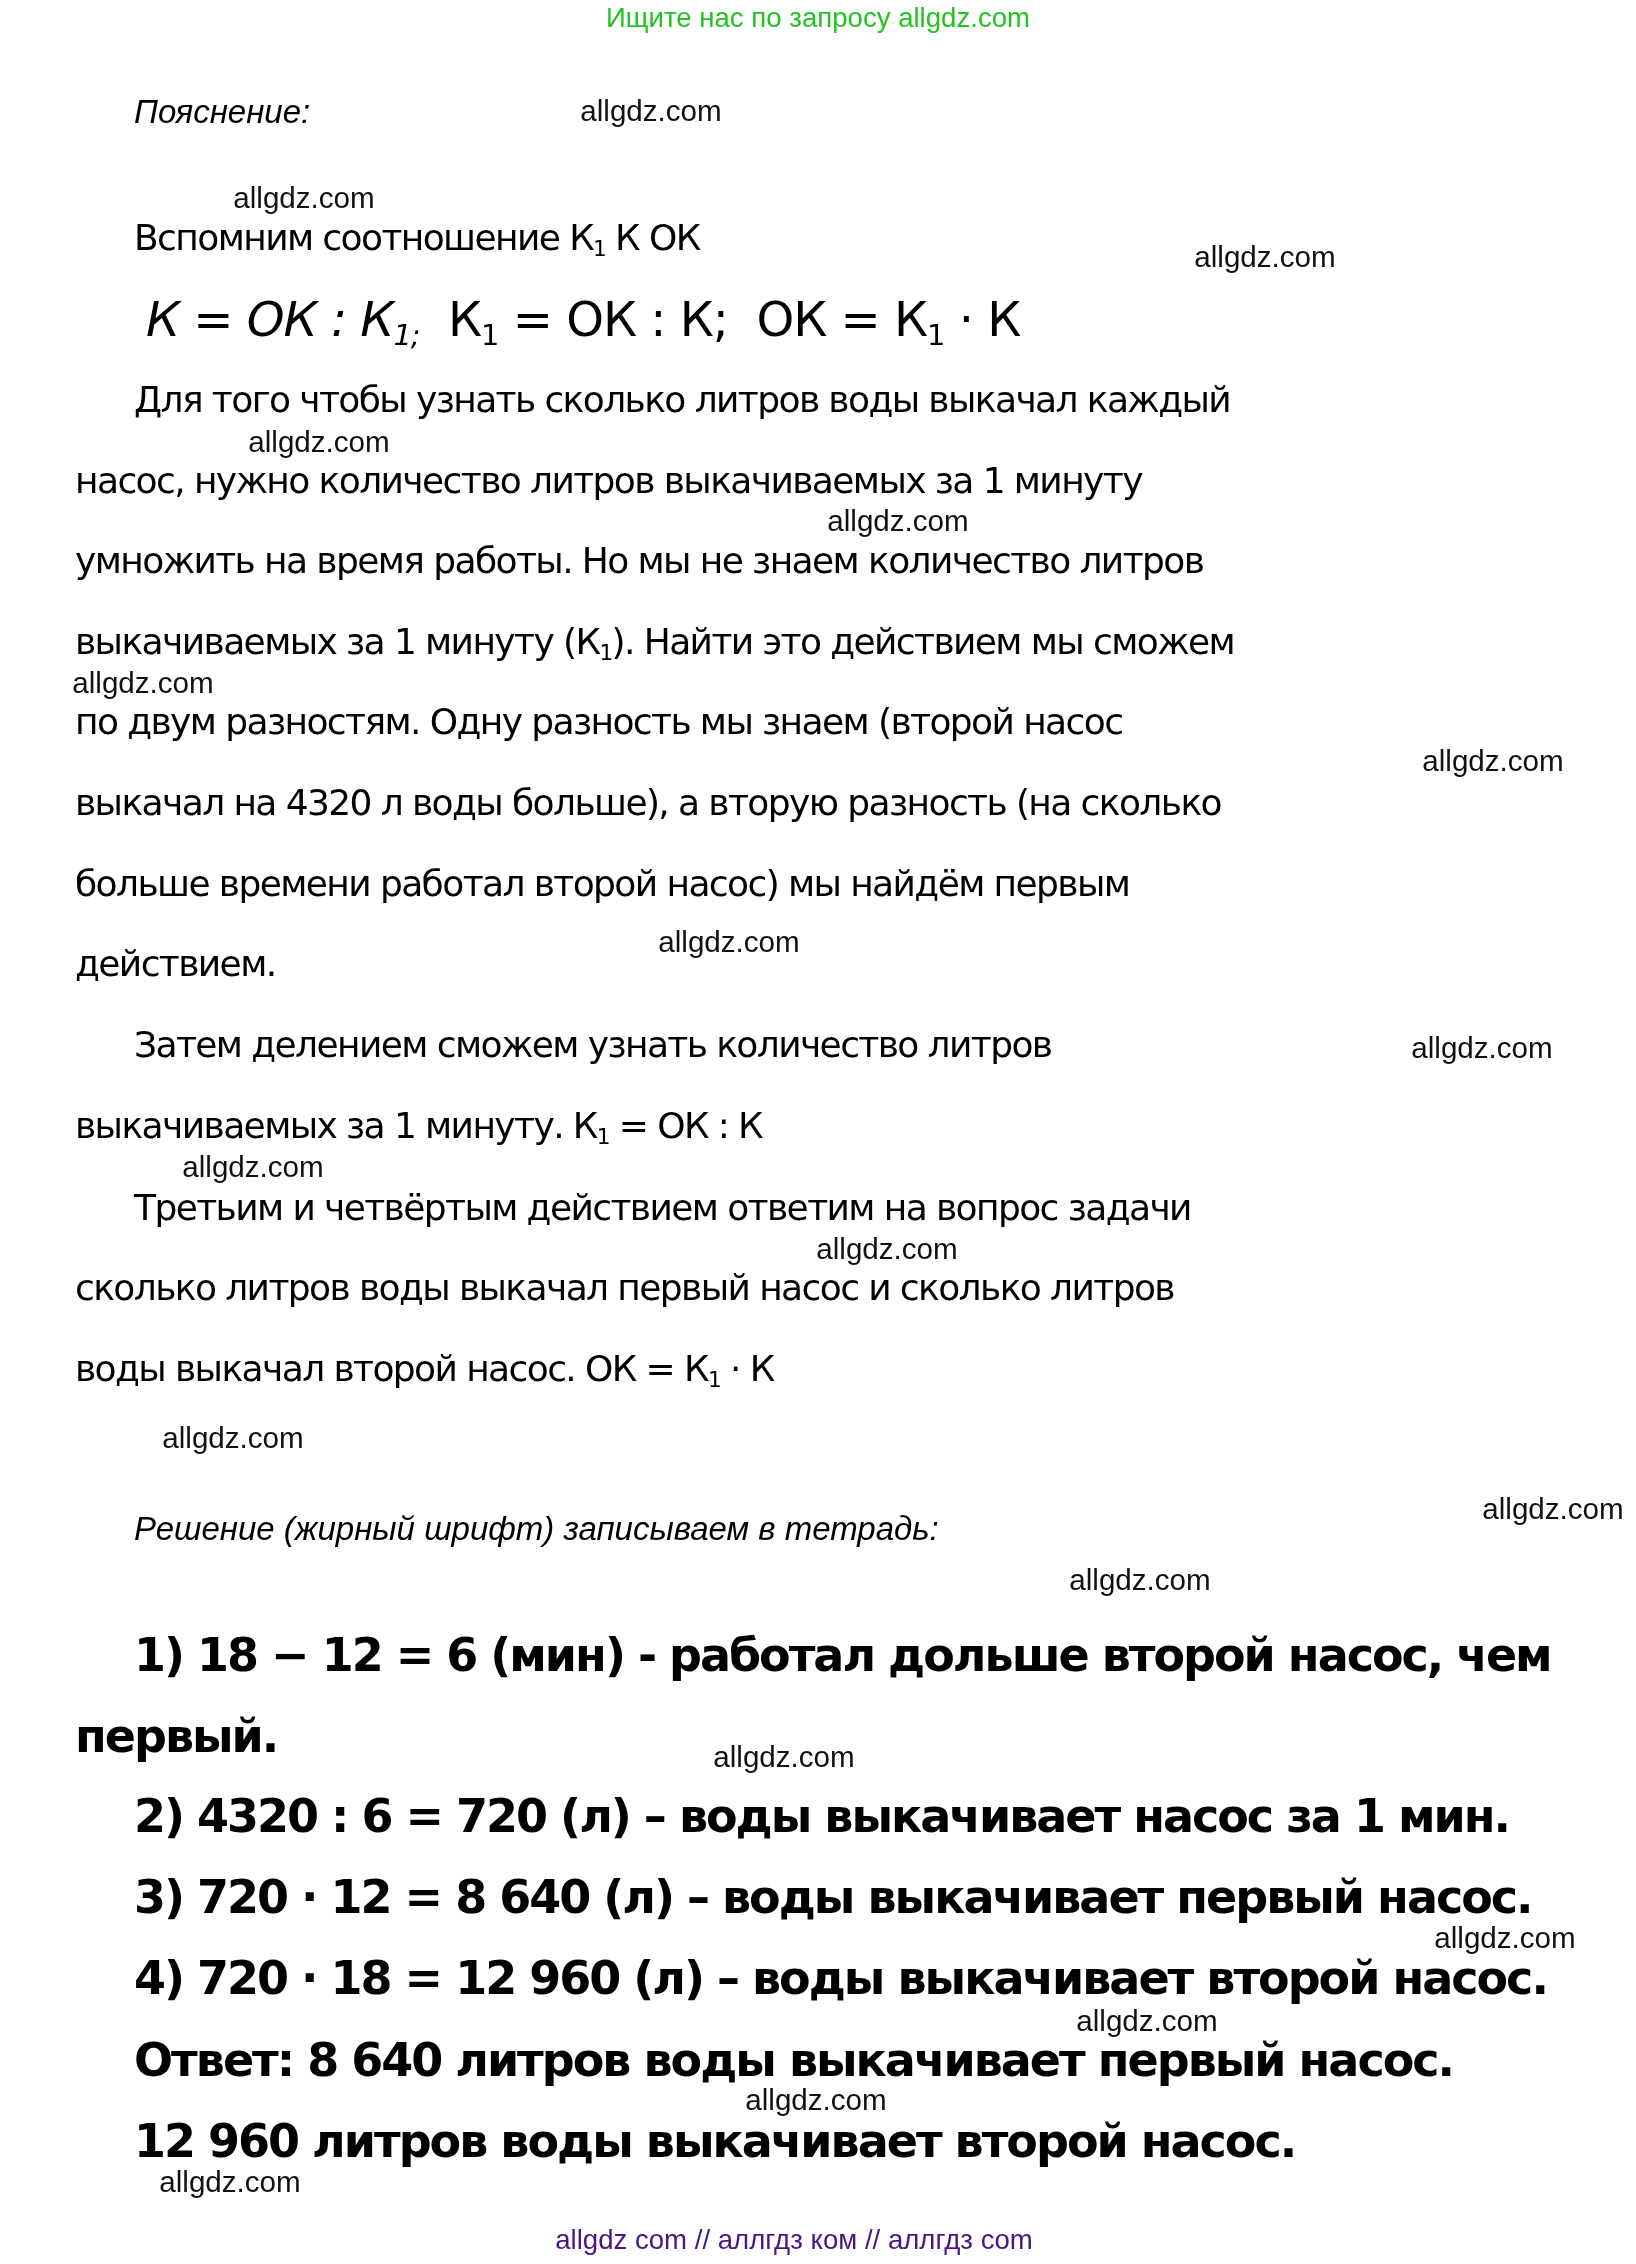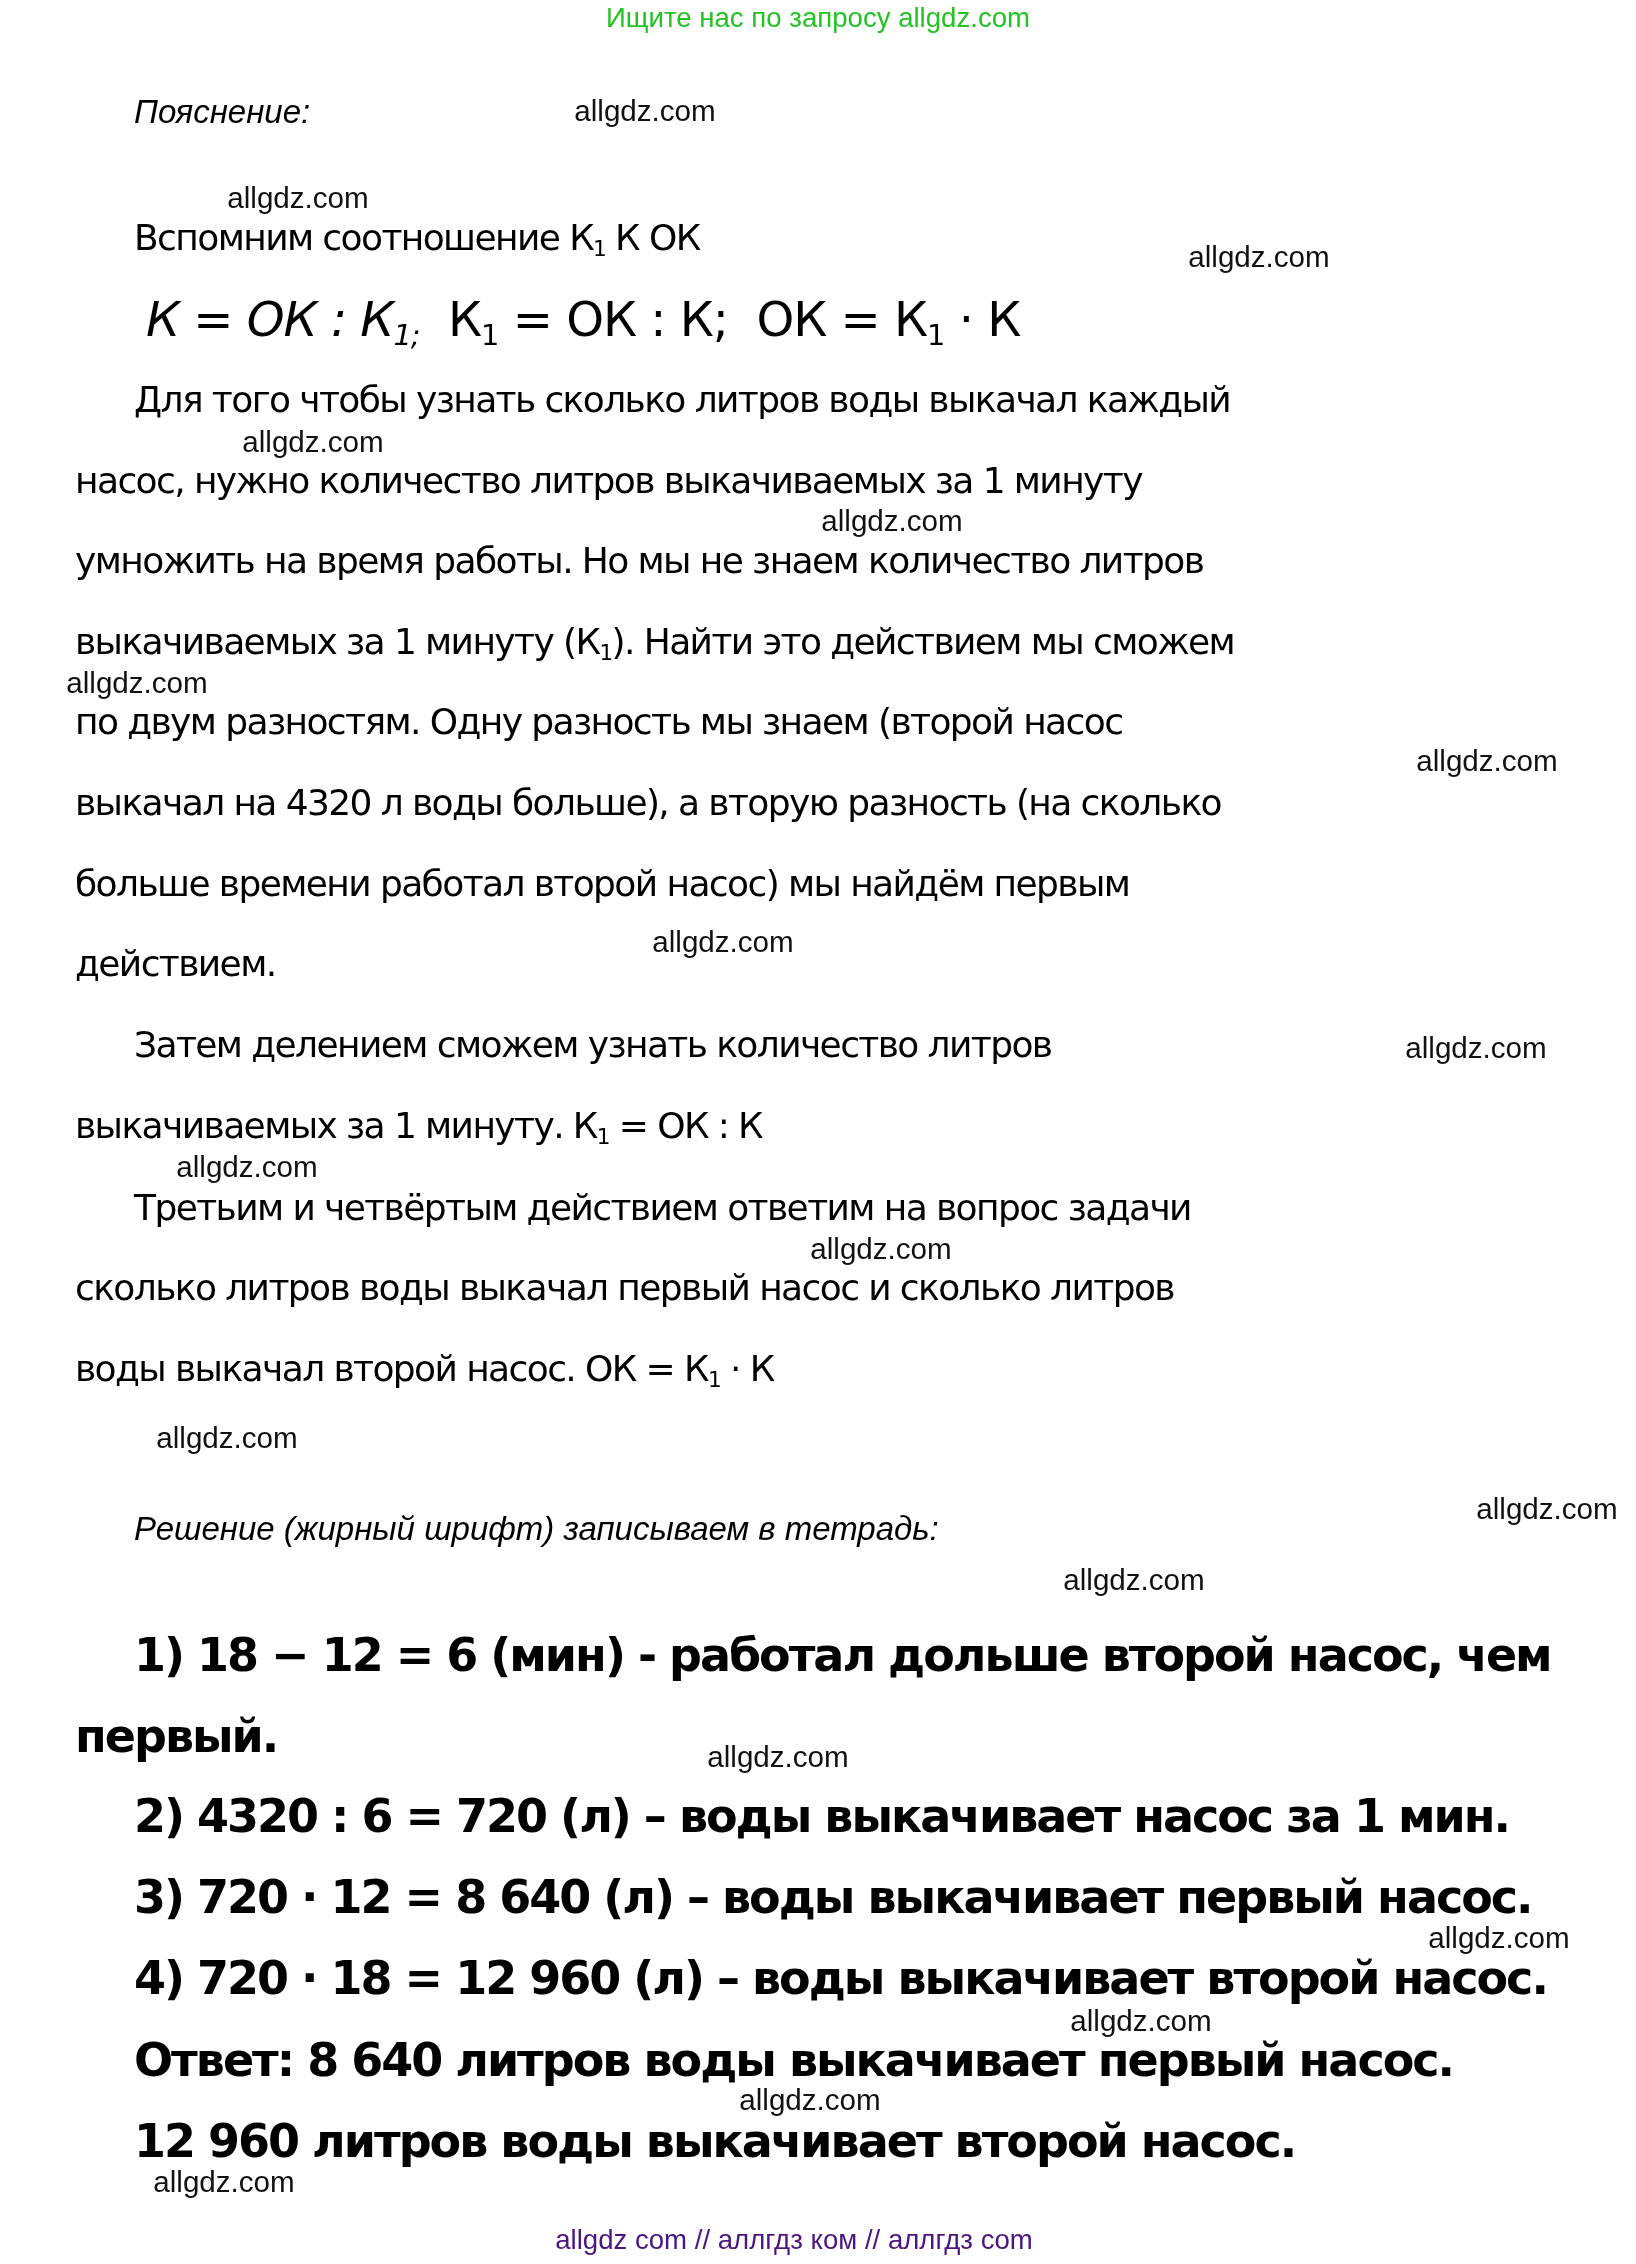--- a/index.html
+++ b/index.html
@@ -28,21 +28,21 @@
   .formula-line .it { font-style: italic; }
   .bold-line {
     font-family: "DejaVu Sans", "Liberation Sans", sans-serif;
     font-size: 46px; font-weight: bold; letter-spacing: -2px; transform: translateY(-50%); text-align: right;
   }
   sub { font-size: 0.6em; vertical-align: -0.3em; line-height: 0; }
   .wm {
     font-family: "Liberation Sans", sans-serif;
     font-size: 29.6px; color: #111; transform: translate(-50%, -50%);
   }
-  #watermarks { position: absolute; left: 0; top: 0; width: 1344px; height: 2265px; pointer-events: none; }
+  #watermarks { position: absolute; left: 6px; top: 0; width: 1344px; height: 2265px; pointer-events: none; }
 </style>
 </head>
 <body>
 
 <div class="abs header-banner">Ищите нас по запросу allgdz.com</div>
 
 <div class="abs title" style="left:134px; top:111px;">Пояснение:</div>
 
 <div class="abs body-line" style="left:134px; top:238px;"><span>Вспомним соотношение К</span><sub>1</sub><span> К ОК</span></div>
 

